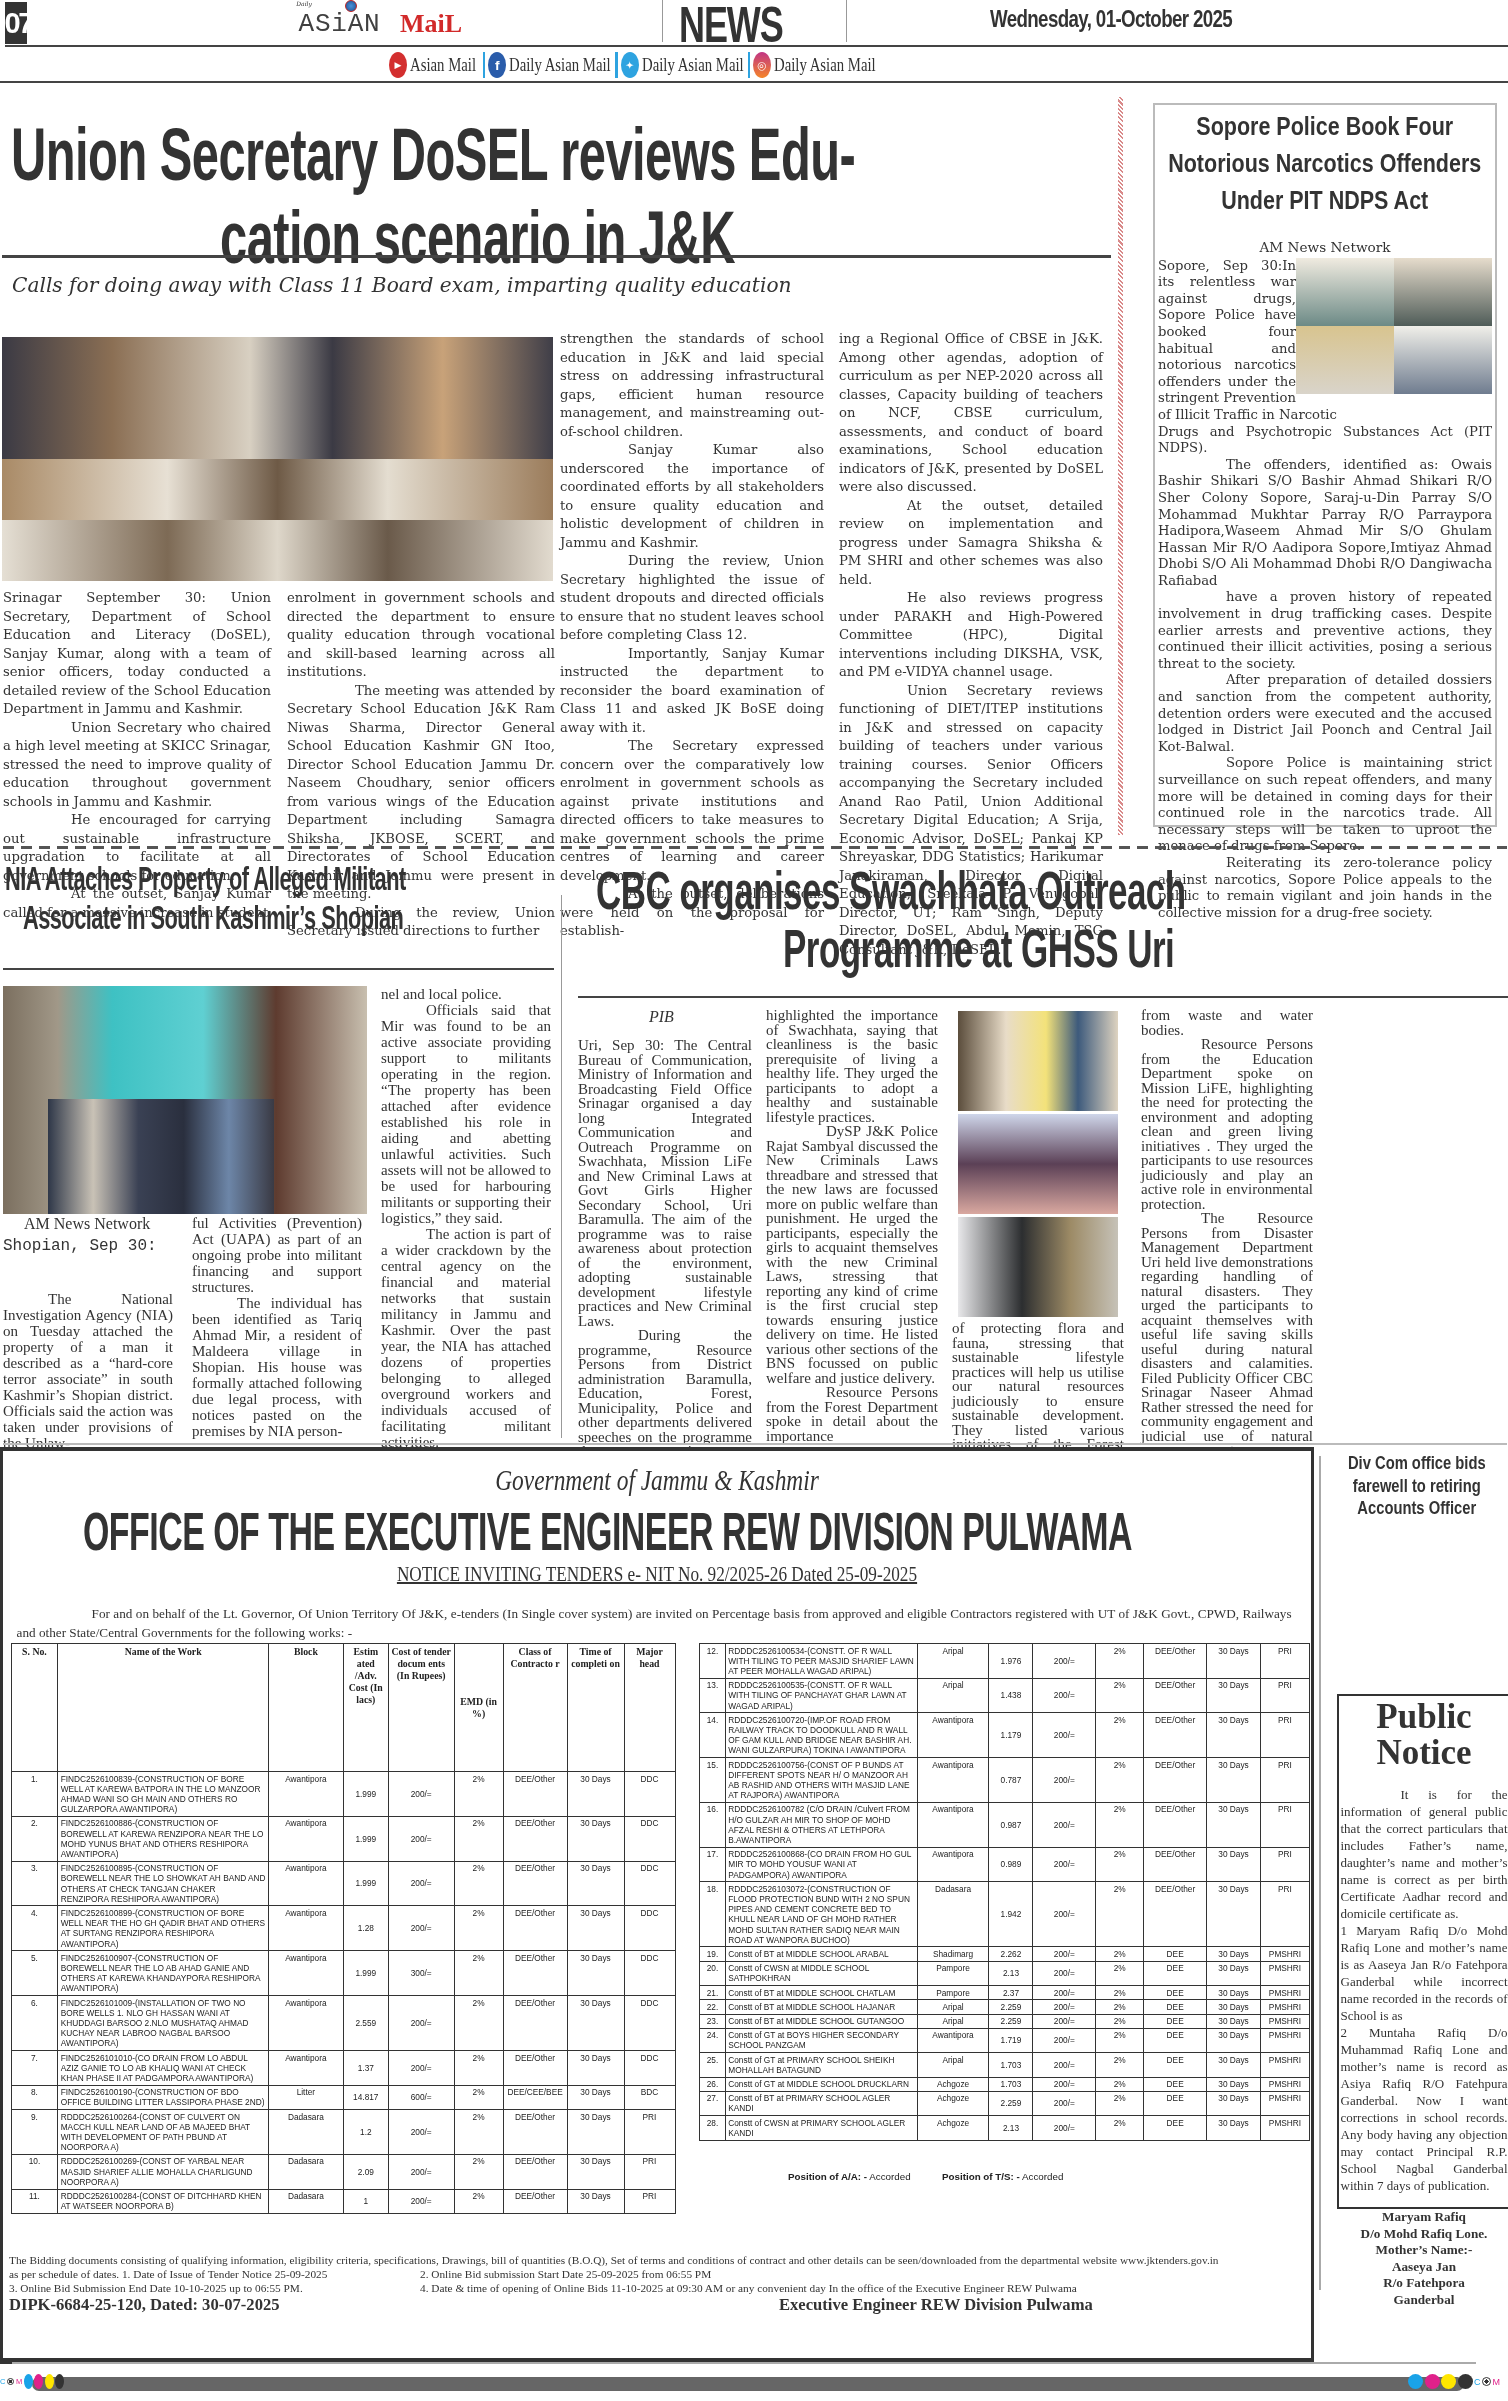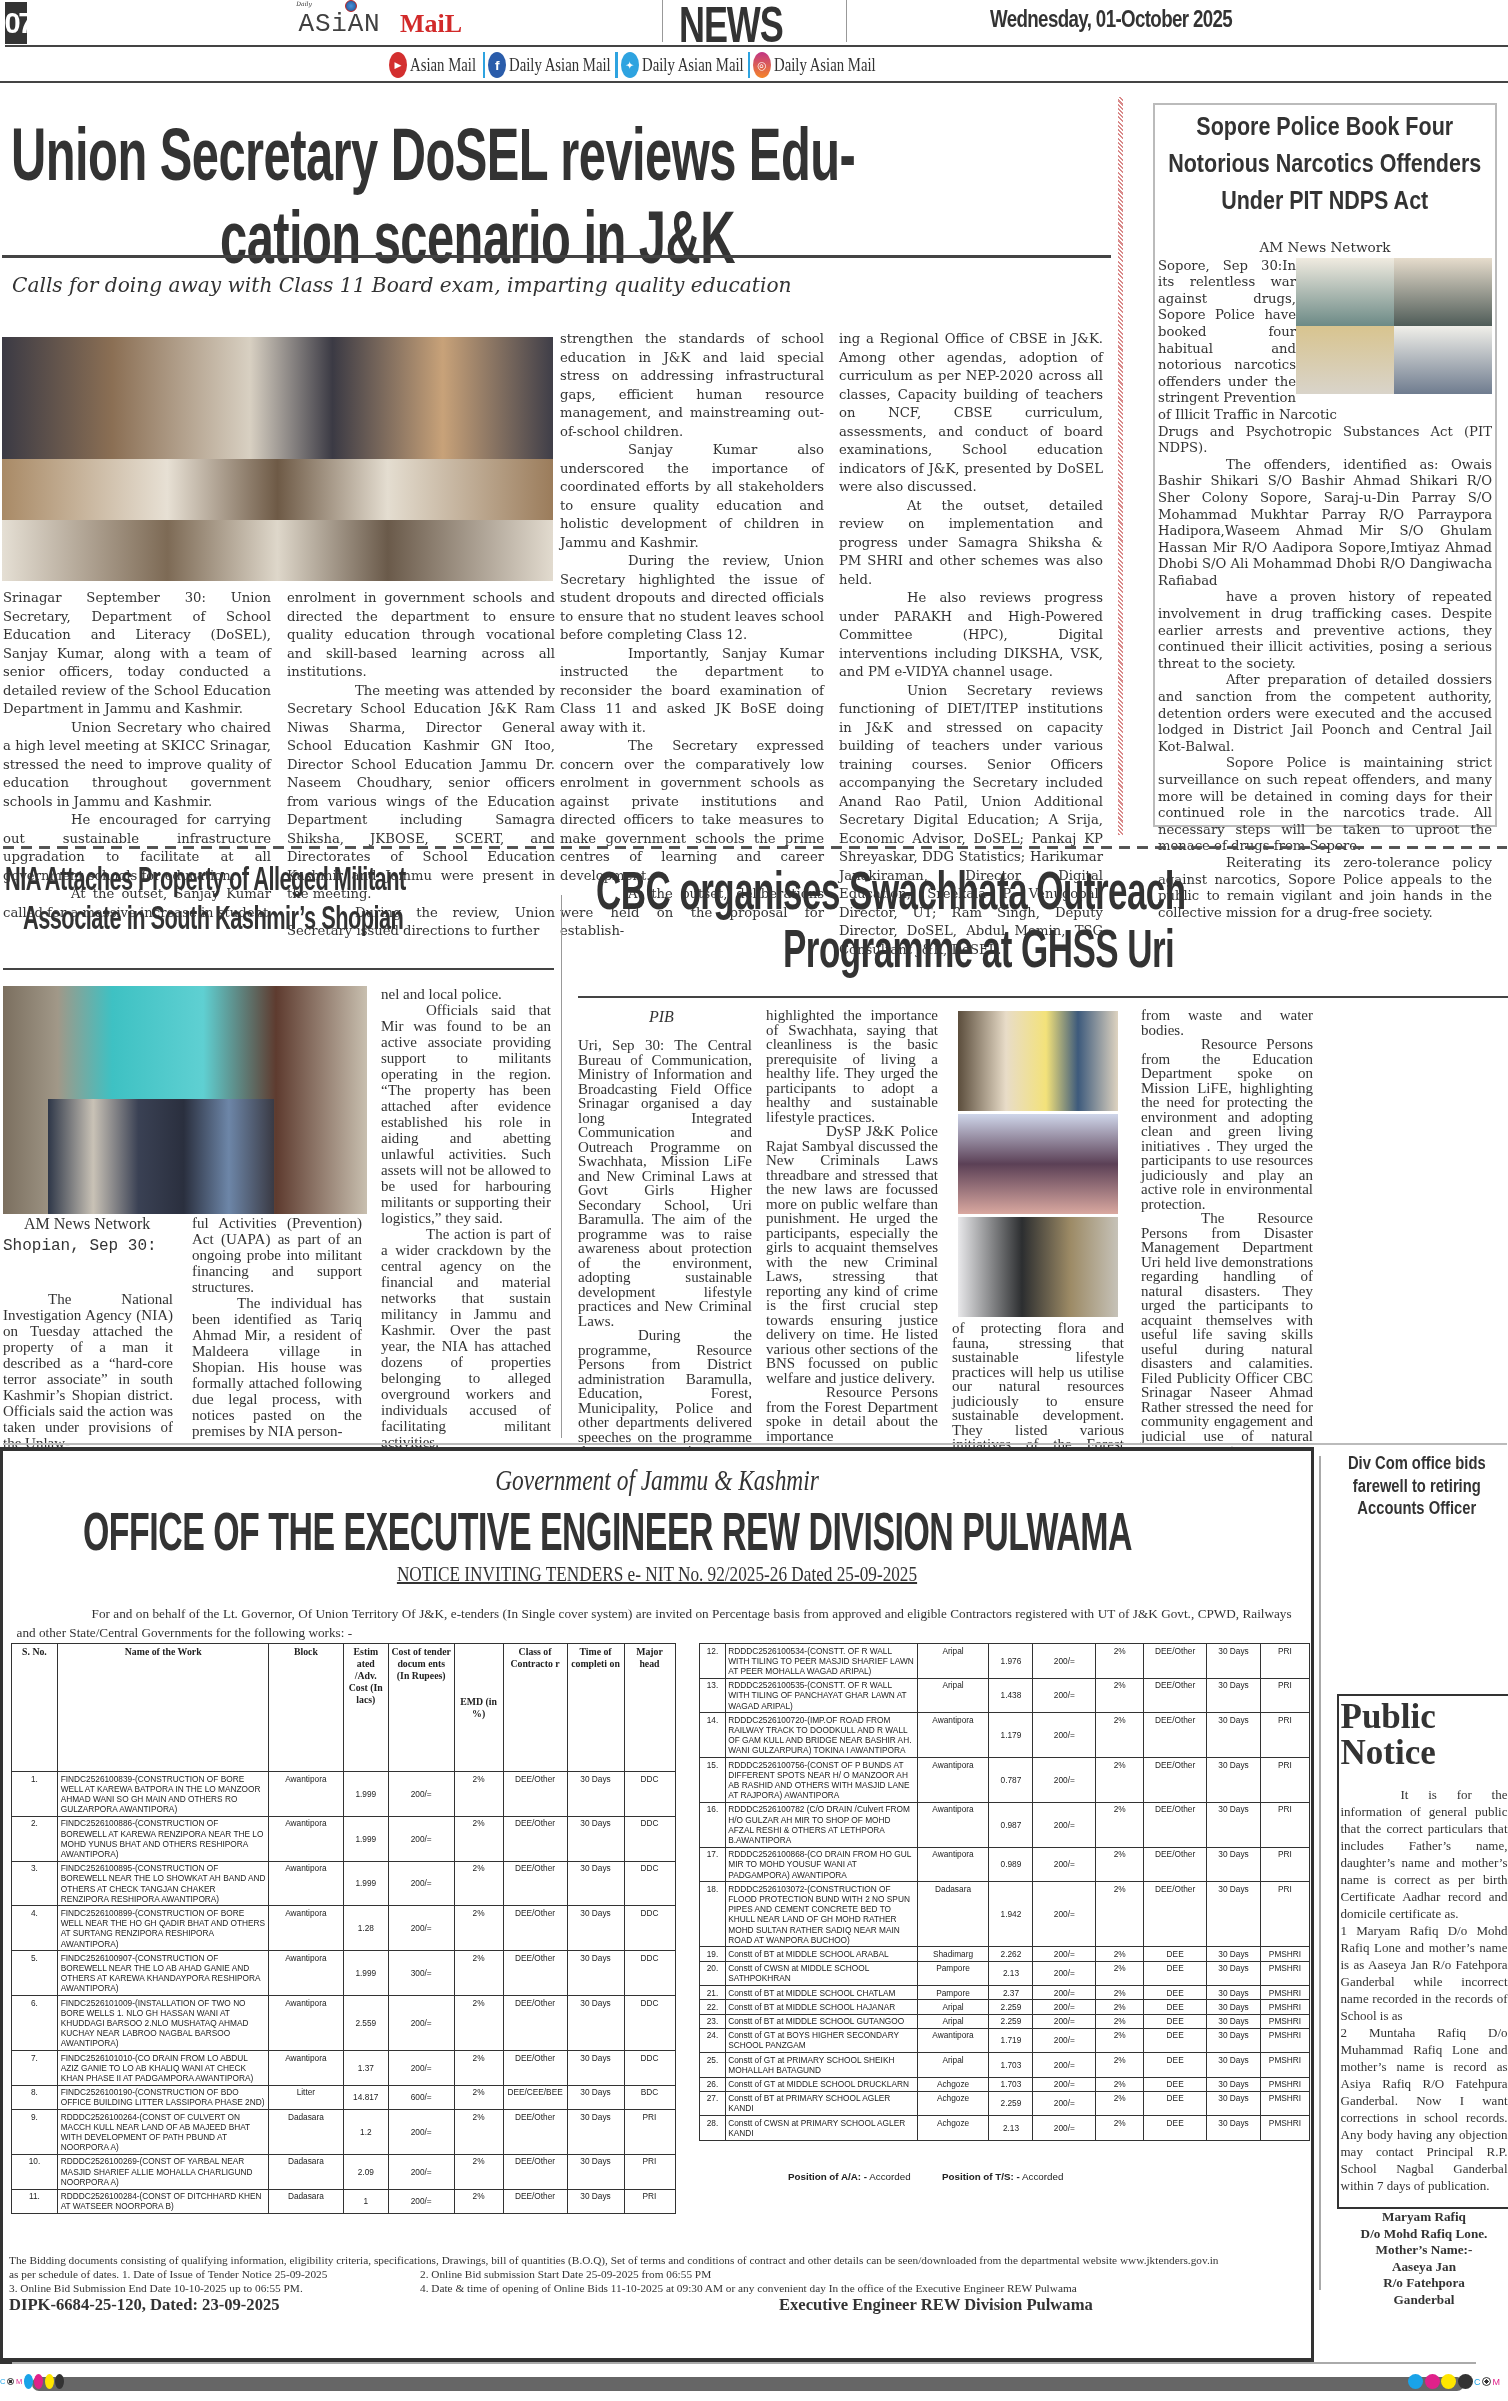--- a/index.html
+++ b/index.html
@@ -549,33 +549,33 @@
     <div>The Bidding documents consisting of qualifying information, eligibility criteria, specifications, Drawings, bill of quantities (B.O.Q), Set of terms and conditions of contract and other details can be seen/downloaded from the departmental website www.jktenders.gov.in</div>
     <div style="display:flex">
         <span style="width:411px">as per schedule of dates.   1. Date of Issue of Tender Notice 25-09-2025</span>
         <span>2. Online Bid submission Start Date 25-09-2025 from 06:55 PM</span>
       </div>
     <div style="display:flex">
         <span style="width:411px">3. Online Bid Submission End Date 10-10-2025 up to 06:55 PM.</span>
         <span>4.  Date &amp; time of opening of Online Bids 11-10-2025 at 09:30 AM or any convenient day  In the office of the Executive Engineer REW Pulwama</span>
       </div>
     <div style="display:flex;font-weight:bold;font-size:16.6px;line-height:19.6px">
-        <span style="width:770px">DIPK-6684-25-120,  Dated: 23-09-2025</span>
+        <span style="width:770px">DIPK-6684-25-120,  Dated: 30-07-2025</span>
         <span>Executive Engineer REW Division Pulwama</span>
       </div>
   </div>
 </div>
 
 <div class="abs" style="left:1319px;top:1456px;width:1.5px;height:834px;background:#aaa"></div>
 <div class="abs" style="left:1328px;top:1452px;width:178px">
   <h3 style="font-family:'Liberation Sans',sans-serif;font-weight:bold;font-size:18px;line-height:22.6px;text-align:center;color:#333;transform:scaleX(0.82);transform-origin:center top;width:120%;margin-left:-10%">Div Com office bids farewell to retiring Accounts Officer</h3>
 </div>
 
 <div class="abs" style="left:1337px;top:1694px;width:172px;height:515px;border:2.3px solid #333;border-right:none;padding:0 1.5px">
-  <div style="font-family:'Liberation Serif',serif;font-weight:bold;font-size:35px;line-height:36px;color:#333;margin-top:3px">
+  <div style="text-align:center;font-family:'Liberation Serif',serif;font-weight:bold;font-size:35px;line-height:36px;color:#333;margin-top:3px">
     <div>Public</div>
     <div>Notice</div>
   </div>
   <div class="pn" style="margin-top:15px">
     <p style="text-indent:60px">It is for the information of general public that the correct particulars that includes Father’s name, daughter’s name and mother’s name is correct as per birth Certificate Aadhar record and domicile certificate as.</p>
     <p>1 Maryam Rafiq D/o Mohd Rafiq Lone and mother’s name is as  Aaseya Jan R/o Fatehpora Ganderbal while incorrect name recorded in the records of School is as</p>
     <p>2 Muntaha Rafiq D/o Muhammad Rafiq Lone and mother’s name is record as Asiya Rafiq R/O Fatehpura Ganderbal. Now I want corrections in school records. Any body having any objection may contact  Principal R.P. School Nagbal Ganderbal within 7 days of publication.</p>
   </div>
   <div style="margin-top:15px;text-align:center;font-family:'Liberation Serif',serif;font-weight:bold;font-size:13.2px;line-height:16.6px;color:#333">
     <div>Maryam Rafiq</div>

